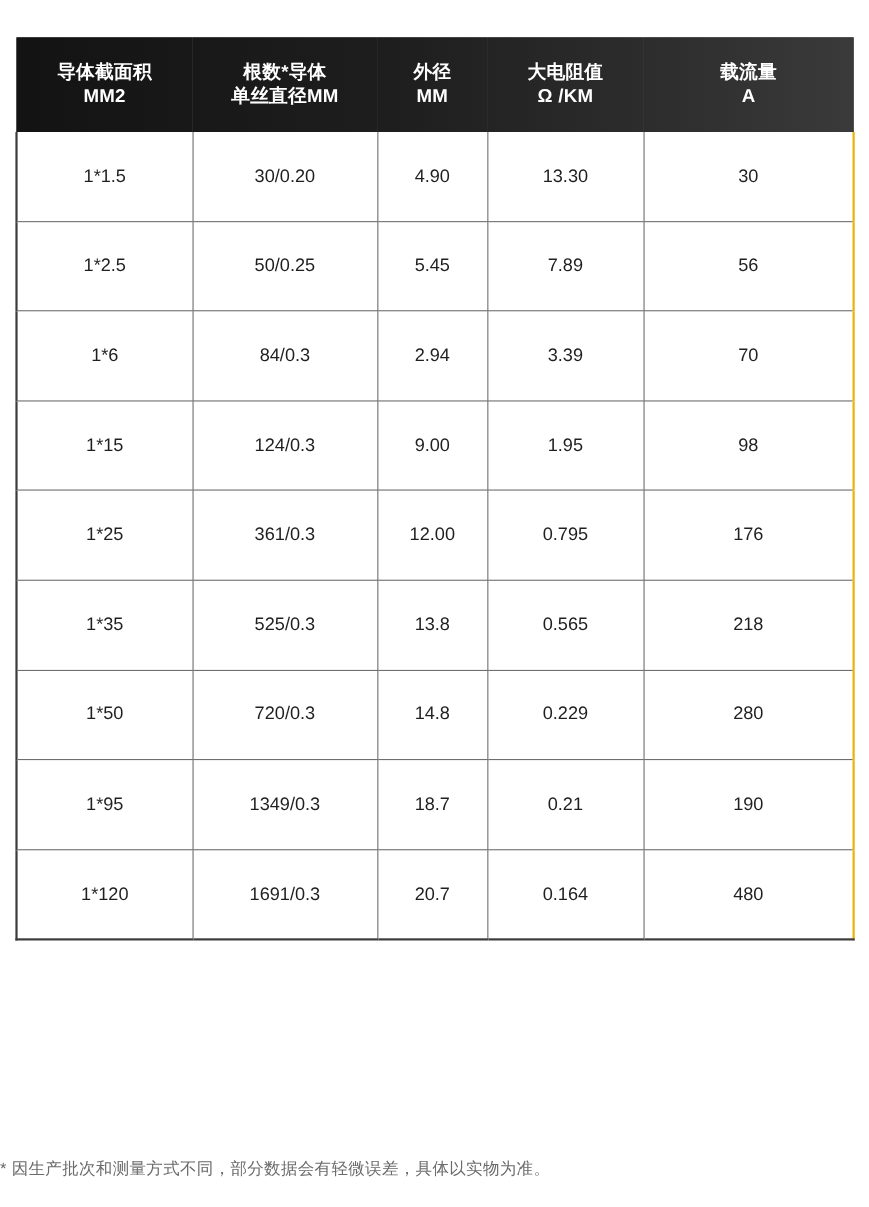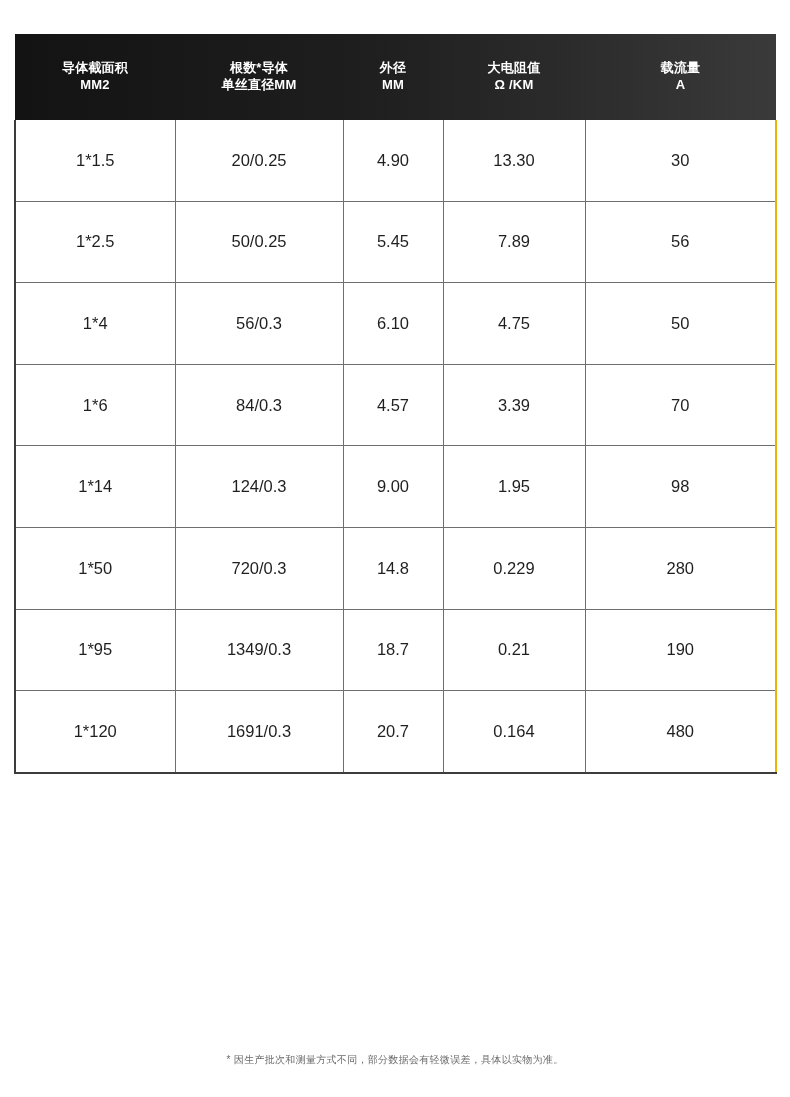--- a/index.html
+++ b/index.html
@@ -47,21 +47,21 @@
   thead tr {
     background: #1b1b1b;
     background-image: linear-gradient(to right, #131313 0%, #1e1e1e 45%, #2e2e2e 78%, #3a3a3a 100%);
   }
 
   thead th {
     height: 78px;
     padding: 4px 2px;
     color: #ffffff;
     font-weight: bold;
-    font-size: 13px;
+    font-size: 17px;
     line-height: 1.28;
     text-align: center;
     vertical-align: middle;
     border: none;
     letter-spacing: 0.2px;
   }
 
   thead th .hl {
     display: block;
     white-space: nowrap;
@@ -91,22 +91,21 @@
   tbody td.edge-left  { border-left: 2px solid #3c3c3c; }
   tbody td.edge-right { border-right: 2px solid #eab308; }
   tbody tr:last-child td { border-bottom: 2px solid #3c3c3c; }
 
   
   .footnote {
     position: absolute;
     left: 0;
     top: 1053px;
     width: 790px;
-    text-align: center;
-    font-size: 10px;
+    font-size: 15px;
     color: #6b6b6b;
     letter-spacing: 0.3px;
     white-space: nowrap;
   }
 </style>
 </head>
 <body>
 
 <div class="sheet">
 
@@ -139,52 +138,59 @@
           </th>
           <th>
             <span class="hl l1">载流量</span>
             <span class="hl l2">A</span>
           </th>
         </tr>
       </thead>
       <tbody id="spec-body">
           <tr>
             <td class="edge-left">1*1.5</td>
-            <td>20/0.25</td>
+            <td>30/0.20</td>
             <td>4.90</td>
             <td>13.30</td>
             <td class="edge-right">30</td>
           </tr>
           <tr>
             <td class="edge-left">1*2.5</td>
             <td>50/0.25</td>
             <td>5.45</td>
             <td>7.89</td>
             <td class="edge-right">56</td>
           </tr>
           <tr>
-            <td class="edge-left">1*4</td>
-            <td>56/0.3</td>
-            <td>6.10</td>
-            <td>4.75</td>
-            <td class="edge-right">50</td>
-          </tr>
-          <tr>
             <td class="edge-left">1*6</td>
             <td>84/0.3</td>
-            <td>4.57</td>
+            <td>2.94</td>
             <td>3.39</td>
             <td class="edge-right">70</td>
           </tr>
           <tr>
-            <td class="edge-left">1*14</td>
+            <td class="edge-left">1*15</td>
             <td>124/0.3</td>
             <td>9.00</td>
             <td>1.95</td>
             <td class="edge-right">98</td>
+          </tr>
+          <tr>
+            <td class="edge-left">1*25</td>
+            <td>361/0.3</td>
+            <td>12.00</td>
+            <td>0.795</td>
+            <td class="edge-right">176</td>
+          </tr>
+          <tr>
+            <td class="edge-left">1*35</td>
+            <td>525/0.3</td>
+            <td>13.8</td>
+            <td>0.565</td>
+            <td class="edge-right">218</td>
           </tr>
           <tr>
             <td class="edge-left">1*50</td>
             <td>720/0.3</td>
             <td>14.8</td>
             <td>0.229</td>
             <td class="edge-right">280</td>
           </tr>
           <tr>
             <td class="edge-left">1*95</td>

